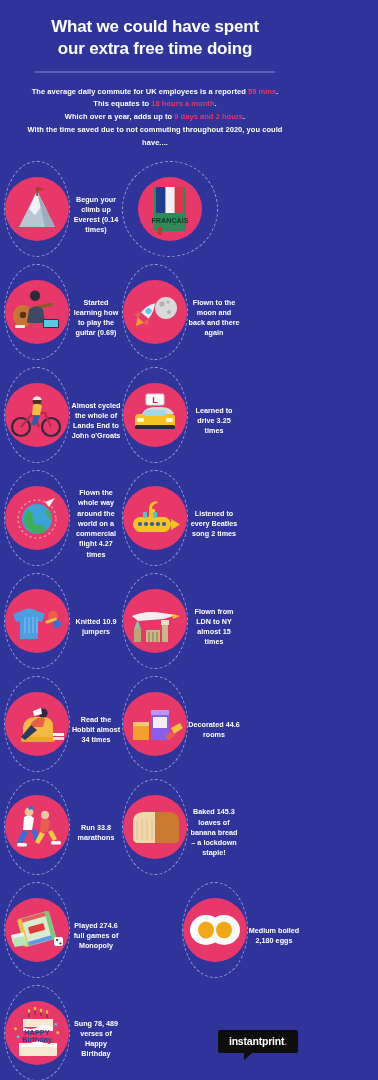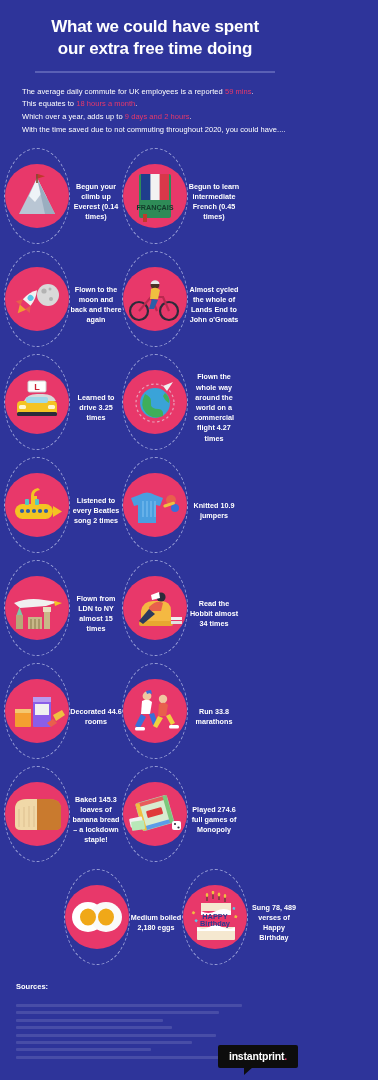--- a/index.html
+++ b/index.html
@@ -31,24 +31,24 @@
     height: 2px;
     background: #5a60b5;
     margin: 11px auto 0;
   }
 
   
   .intro {
     margin: 13px 22px 4px;
     color: #ffffff;
     font-size: 7.5px;
-    font-weight: normal;
+    font-weight: bold;
     line-height: 1.72;
     letter-spacing: 0.05px;
-    text-align: left;
+    text-align: center;
   }
   .intro .hl { color: #e8386a; }
 
   
   .grid {
     margin-top: 11px;
     display: flex;
     flex-wrap: wrap;
     justify-content: flex-start;
     align-items: flex-start;
@@ -114,21 +114,21 @@
     background: #4a4fa8;
     border-radius: 1px;
     margin-bottom: 4.4px;
     opacity: 0.95;
   }
 
   
   .logo-area {
     position: absolute;
     right: 12px;
-    bottom: 12px;
+    bottom: 27px;
   }
   .logo {
     background: #0d0d0d;
     padding: 6px 11px 7px;
     border-radius: 2px;
     position: relative;
   }
   .logo-text {
     color: #ffffff;
     font-size: 10.5px;
@@ -197,21 +197,39 @@
     <rect x="6" y="4" width="32" height="44" rx="2" fill="#2e8b57"></rect>
     <rect x="8" y="4" width="28" height="26" fill="#f2f2f2"></rect>
     <rect x="8" y="4" width="9.4" height="26" fill="#1f3d8c"></rect>
     <rect x="26.6" y="4" width="9.4" height="26" fill="#d9374a"></rect>
     <text x="22" y="40" font-family="Liberation Sans, sans-serif" font-size="7.2" font-weight="bold" fill="#123b2a" text-anchor="middle">FRANÇAIS</text>
     <rect x="10" y="44" width="4" height="8" fill="#c0392b"></rect>
   </svg>
             </span>
           </div>
         </div>
-        <div class="caption">Begun to learn intermediate French (0.45 times)</div>
+      </div>
+      <div class="cell">
+        <div class="circle-wrap">
+          <div class="circle">
+            <span>
+              <svg class="icon-svg" width="56" height="46" viewBox="0 0 56 46">
+    <ellipse cx="14" cy="27" rx="10" ry="11" fill="#c8762f"></ellipse>
+    <circle cx="14" cy="26" r="3.2" fill="#5b3418"></circle>
+    <rect x="22" y="18" width="22" height="3.4" rx="1.5" fill="#8a5a2b" transform="rotate(-12 22 18)"></rect>
+    <path d="M26 12 a5.2 5.2 0 1 1 0.1 0" fill="#2b2b3a"></path>
+    <path d="M20 20 q8-5 14 0 l2 14 h-18 z" fill="#3d4a63"></path>
+    <rect x="34" y="30" width="16" height="9" rx="1" fill="#2b3347"></rect>
+    <rect x="35" y="31" width="14" height="7" fill="#5ac8e8"></rect>
+    <rect x="6" y="36" width="10" height="3" rx="1" fill="#e8e8e8"></rect>
+  </svg>
+            </span>
+          </div>
+        </div>
+        <div class="caption">Started learning how to play the guitar (0.69)</div>
       </div>
       <div class="cell">
         <div class="circle-wrap">
           <div class="circle">
             <span>
               <svg class="icon-svg" width="54" height="44" viewBox="0 0 54 44">
     <circle cx="38" cy="18" r="11" fill="#d9d9d9"></circle>
     <circle cx="34" cy="14" r="2.6" fill="#b3b3b3"></circle>
     <circle cx="41" cy="22" r="2" fill="#b3b3b3"></circle>
     <circle cx="40" cy="12" r="1.5" fill="#b3b3b3"></circle>

